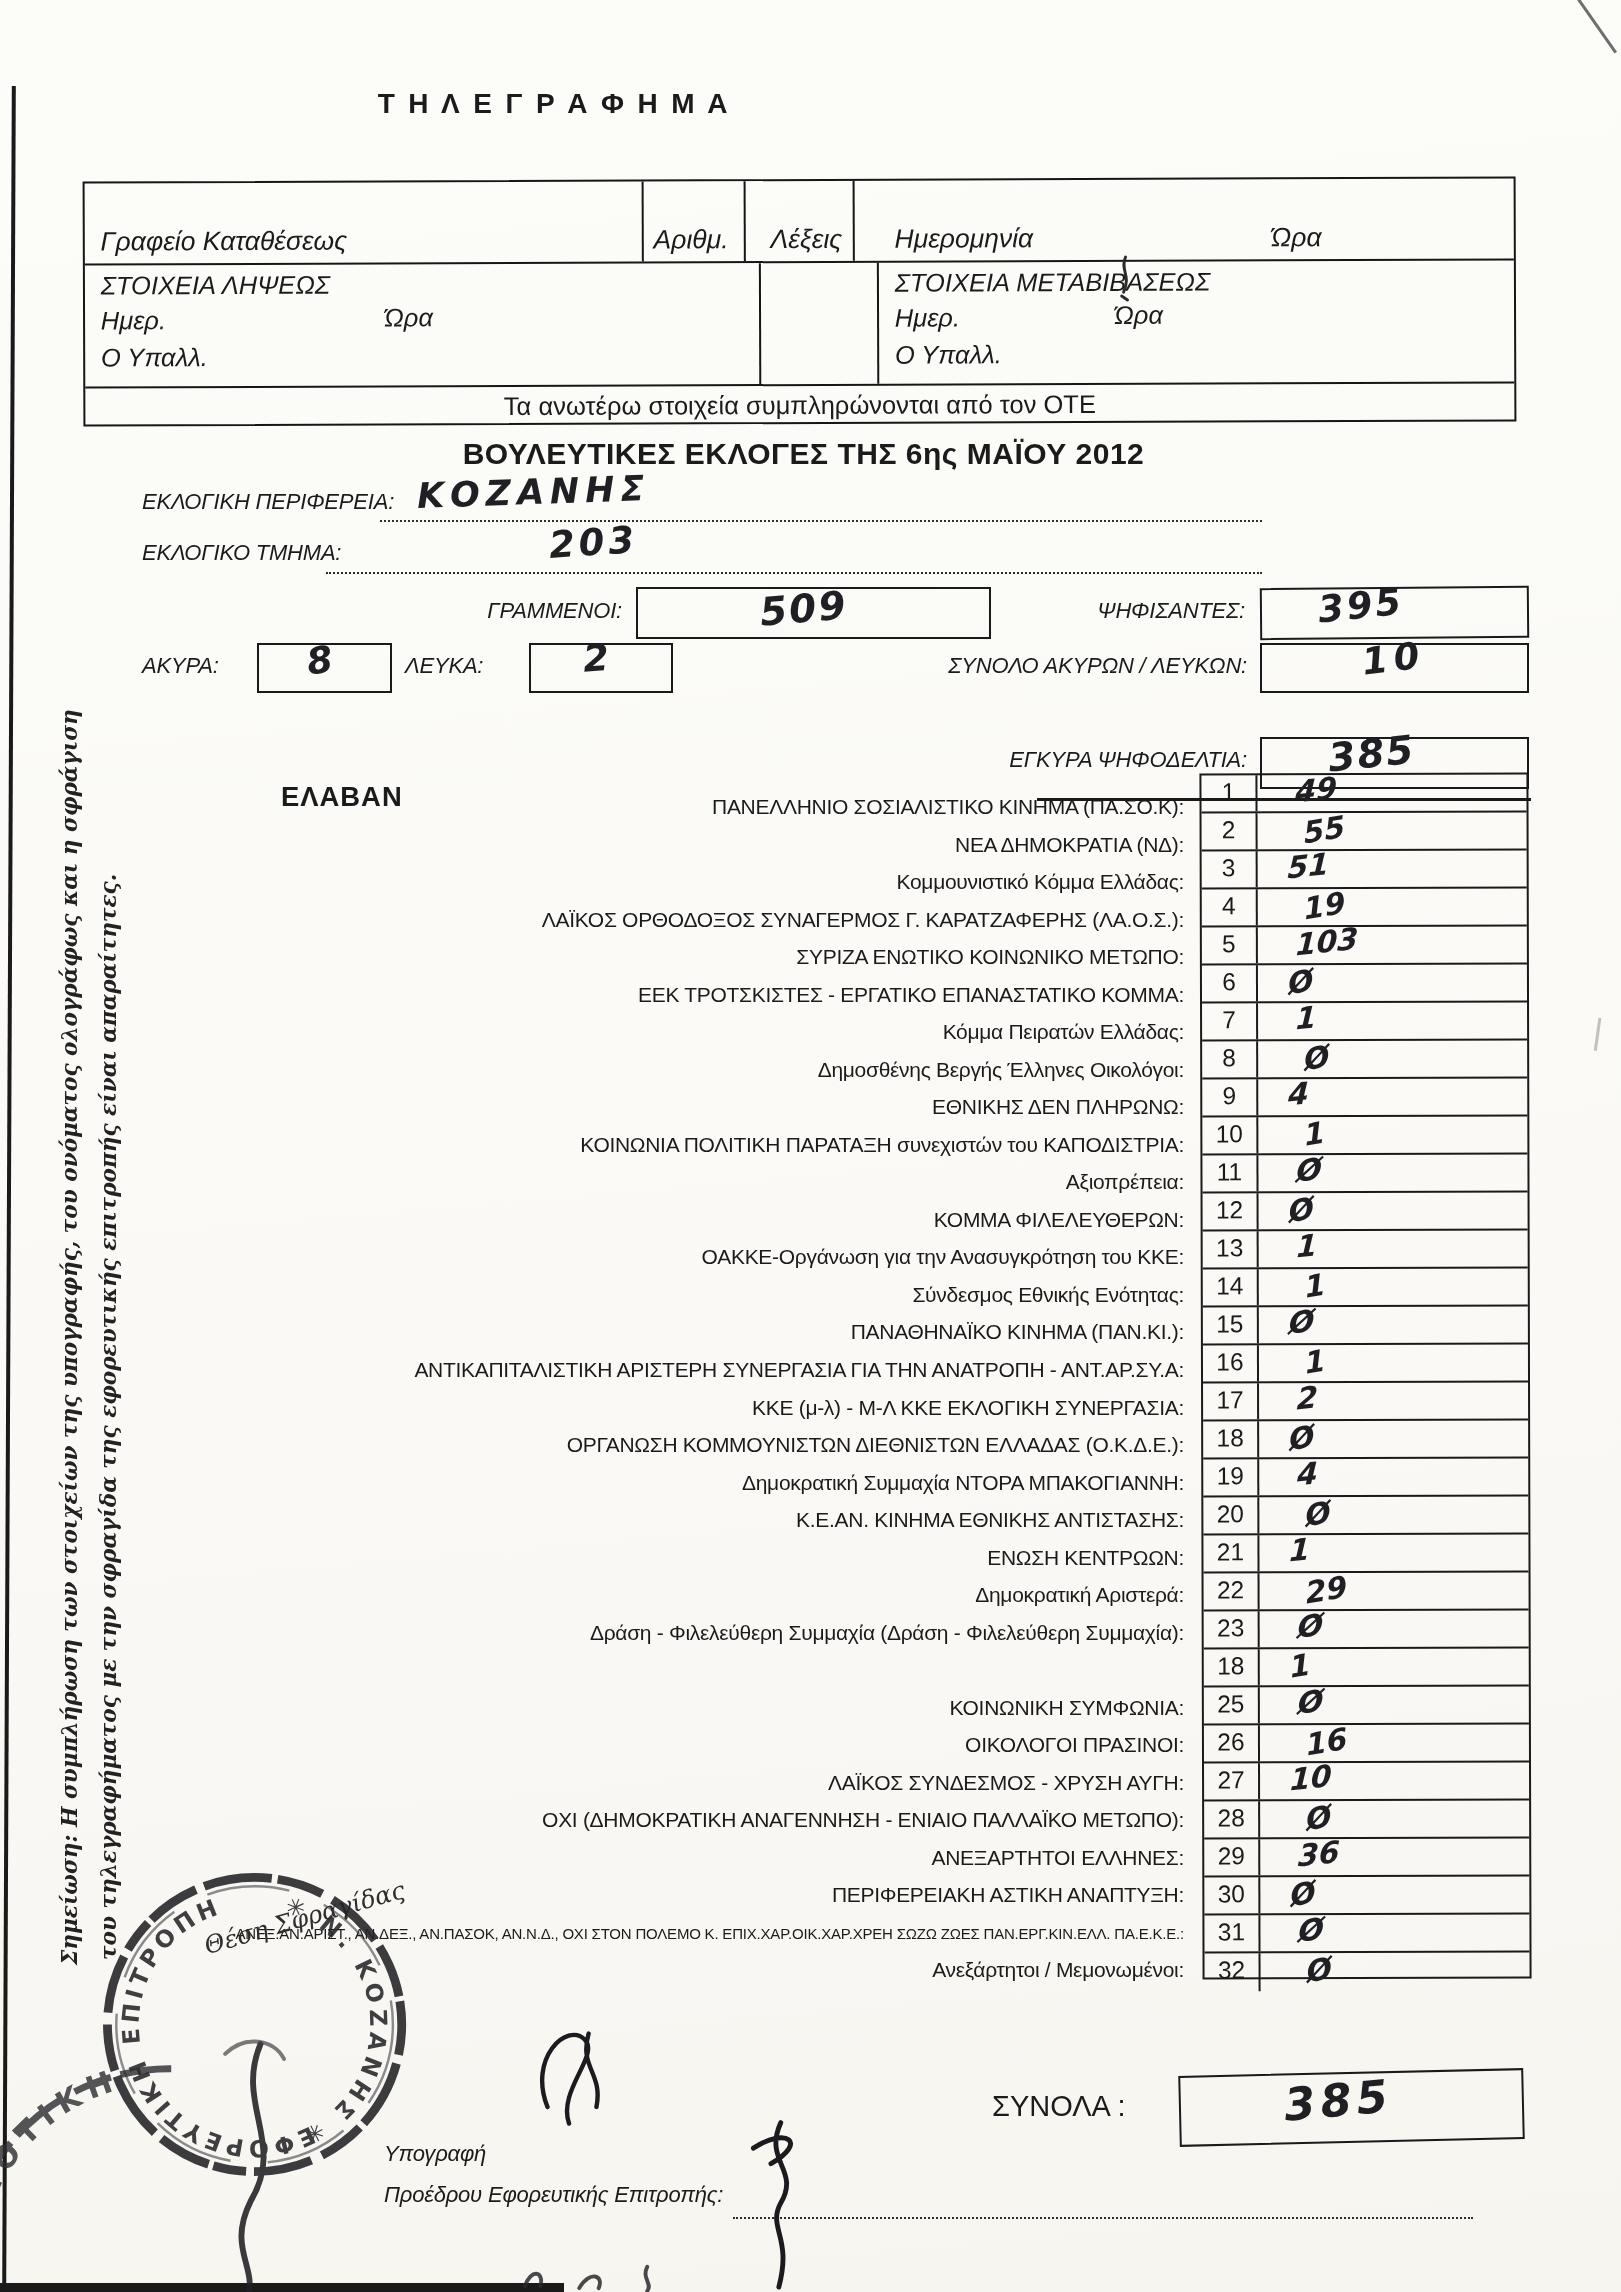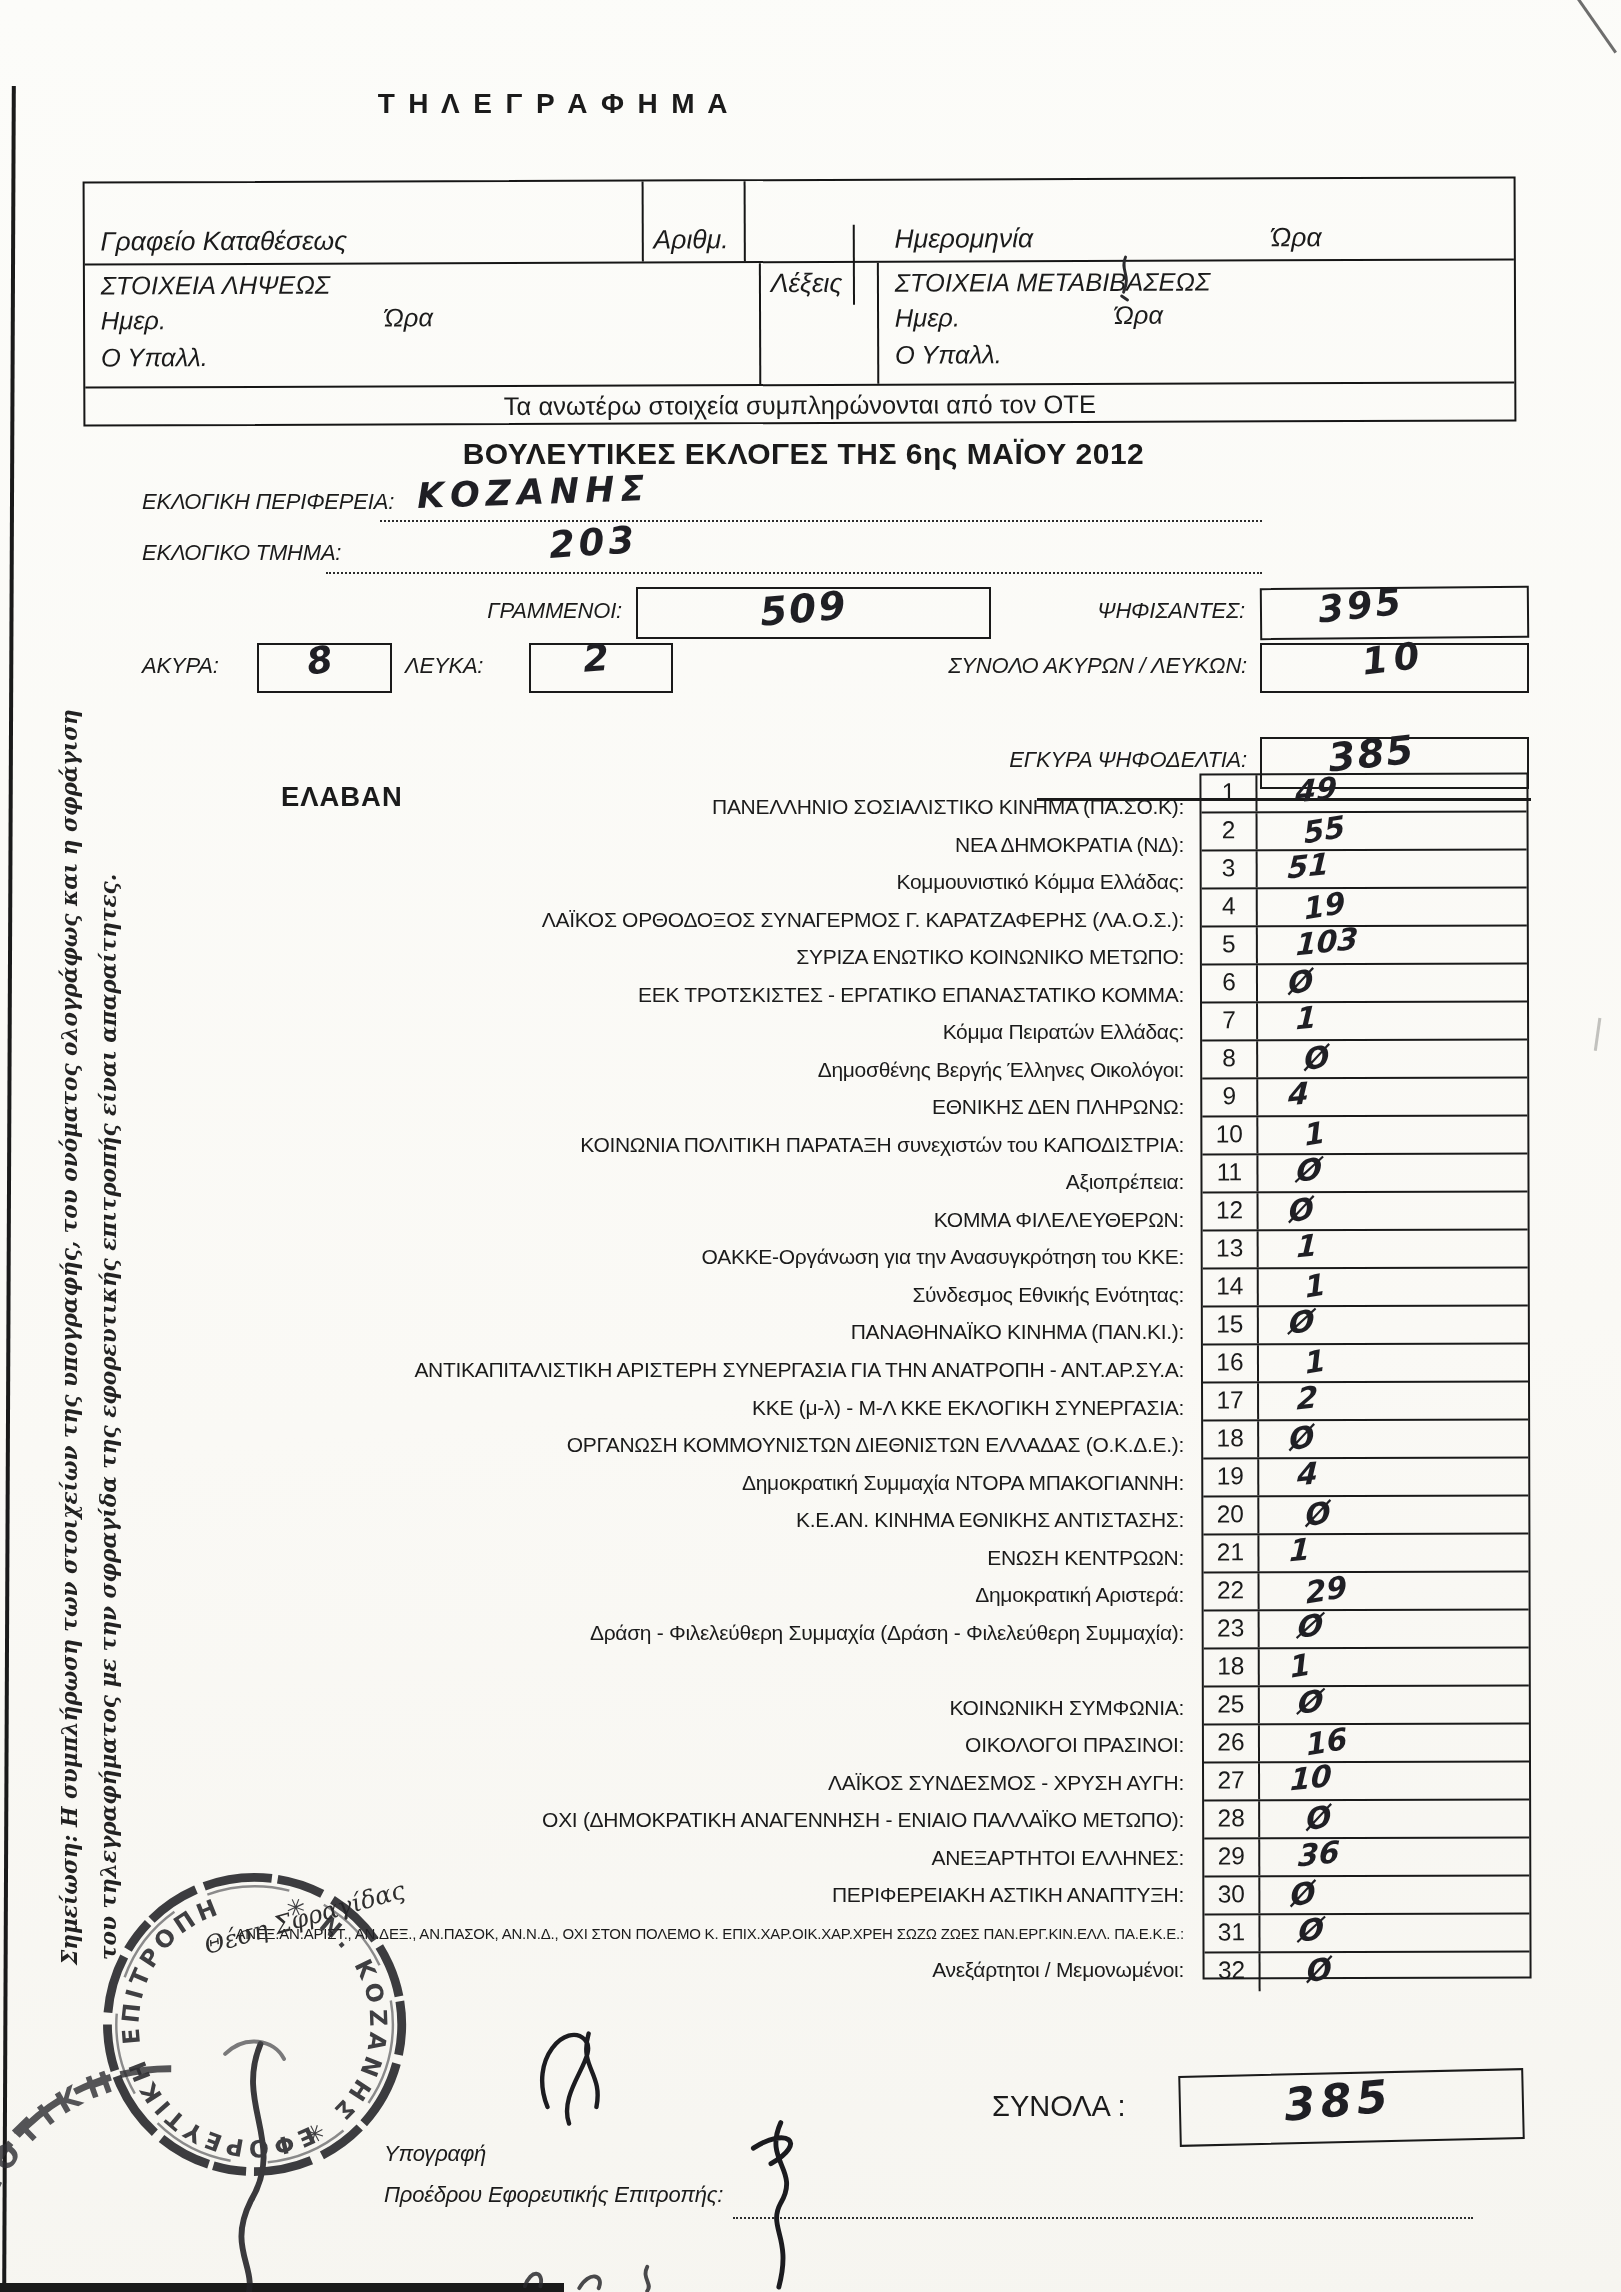--- a/index.html
+++ b/index.html
@@ -58,21 +58,21 @@
   <div class="abs b" style="left:348px;top:88px;width:412px;text-align:center;font-size:28px;letter-spacing:2.9px;">Τ Η Λ Ε Γ Ρ Α Φ Η Μ Α</div>
 
   <div class="abs tg" style="transform:rotate(-0.2deg);">
     <div class="r1">
       <div class="cell vr" style="left:0;width:559px;">
         <div class="cl-bot" style="border-bottom:0;">Γραφείο Καταθέσεως</div>
       </div>
       <div class="cell vr" style="left:559px;width:102px;">
         <div class="cl-bot" style="left:9.8px;">Αριθμ.</div>
       </div>
-      <div class="cell vr" style="left:676px;width:94px;margin-top:44px;">
+      <div class="cell vr" style="left:676px;width:94px;">
         <div class="cl-bot" style="left:9.8px;">Λέξεις</div>
       </div>
       <div class="cell" style="left:794px;width:639px;">
         <div class="cl-bot">Ημερομηνία</div>
         <div class="cl-bot" style="left:392px;">Ώρα</div>
       </div>
     </div>
     <div class="r2">
       <div class="cell vr" style="left:0;width:676px;">
         <div class="r2t">ΣΤΟΙΧΕΙΑ ΛΗΨΕΩΣ</div>

